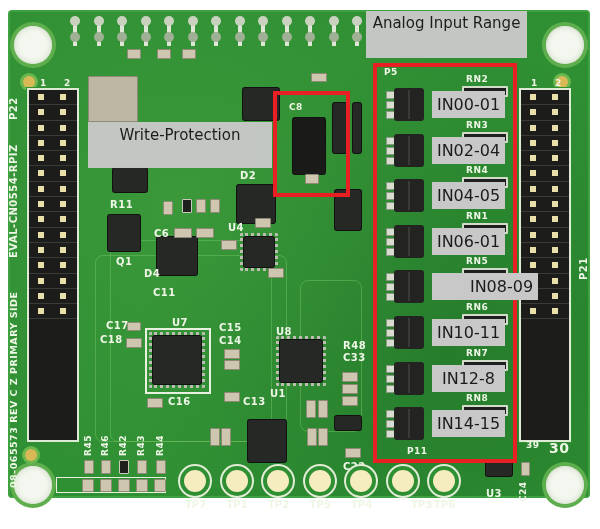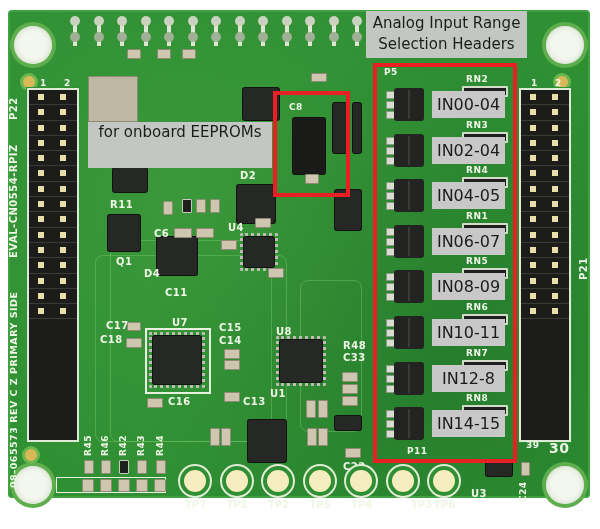--- a/index.html
+++ b/index.html
@@ -269,21 +269,21 @@
 <span class="silk" style="left:526px;top:440px;font-size:9px;">39</span>
 <span class="silk" style="left:549px;top:440px;font-size:14px;">30</span>
 <span class="silk v" style="left:578px;top:280px;">P21</span>
 
 <div class="smd" style="left:88px;top:76px;width:48px;height:44px;background:#bdb7a4;"></div>
 <div class="chip" style="left:113px;top:168px;width:34px;height:24px;"></div>
 <div class="chip" style="left:108px;top:215px;width:32px;height:36px;"></div>
 <span class="silk" style="left:116px;top:256px;">Q1</span>
 <div class="chip" style="left:157px;top:237px;width:40px;height:38px;"></div>
 <span class="silk" style="left:144px;top:268px;">D4</span>
-<span class="silk" style="left:165px;top:287px;">C11</span>
+<span class="silk" style="left:153px;top:287px;">C11</span>
 <span class="silk" style="left:154px;top:228px;">C6</span>
 <span class="silk" style="left:110px;top:199px;">R11</span>
 <div class="chip" style="left:237px;top:185px;width:38px;height:38px;"></div>
 <span class="silk" style="left:240px;top:170px;">D2</span>
 <div class="chip qfn" style="left:244px;top:237px;width:30px;height:30px;"></div>
 <span class="silk" style="left:228px;top:222px;">U4</span>
 <div class="chip" style="left:243px;top:88px;width:36px;height:32px;"></div>
 <div class="chip" style="left:335px;top:190px;width:26px;height:40px;"></div>
 
 <div class="outline" style="left:145px;top:328px;width:62px;height:62px;"></div>
@@ -347,21 +347,21 @@
 <span class="silk v" style="left:136px;top:456px;font-size:9px;">R43</span>
 <span class="silk v" style="left:155px;top:456px;font-size:9px;">R44</span>
 <div class="outline" style="left:56px;top:477px;width:108px;height:14px;border-width:1.5px;"></div>
 <div class="smd" style="left:82px;top:479px;width:10px;height:11px;"></div>
 <div class="smd" style="left:100px;top:479px;width:10px;height:11px;"></div>
 <div class="smd" style="left:118px;top:479px;width:10px;height:11px;"></div>
 <div class="smd" style="left:136px;top:479px;width:10px;height:11px;"></div>
 <div class="smd" style="left:154px;top:479px;width:10px;height:11px;"></div>
 
 <div class="chip" style="left:486px;top:462px;width:26px;height:14px;"></div>
-<span class="silk" style="left:471px;top:488px;">U3</span>
+<span class="silk" style="left:486px;top:488px;">U3</span>
 <div class="smd" style="left:521px;top:462px;width:7px;height:12px;"></div>
 <span class="silk v" style="left:518px;top:502px;font-size:9px;">C24</span>
 
 <div id="tps">
     <div class="tp" style="left: 184px;"></div>
     <span class="tplabel" style="left: 185px;">TP7</span>
     <div class="tp" style="left: 225.5px;"></div>
     <span class="tplabel" style="left: 226.5px;">TP1</span>
     <div class="tp" style="left: 267px;"></div>
     <span class="tplabel" style="left: 268px;">TP2</span>
@@ -447,30 +447,29 @@
 <div class="chip" style="left:293px;top:118px;width:32px;height:56px;background:#1a1a19;"></div>
 <div class="smd" style="left:305px;top:174px;width:12px;height:8px;"></div>
 <span class="silk" style="left:289px;top:102px;font-size:9px;">C8</span>
 <div class="chip" style="left:333px;top:103px;width:14px;height:50px;"></div>
 <div class="chip" style="left:353px;top:103px;width:8px;height:50px;"></div>
 
 <div class="redbox" style="left:273px;top:91px;width:77px;height:106px;"></div>
 <div class="redbox" style="left:373px;top:63px;width:144px;height:400px;"></div>
 
 <div class="callout" style="left:88px;top:122px;width:184px;height:46px;">
-  <div style="font-size:15px;line-height:20px;">for onboard EEPROMs</div>
+  <div style="font-size:15px;line-height:20px;margin-top:3px;">Write-Protection</div>
 </div>
 
 <div class="callout" style="left:366px;top:11px;width:161px;height:47px;">
   <div style="font-size:15px;line-height:21px;margin-top:2px;">Analog Input Range</div>
-  <div style="font-size:15px;line-height:21px;">Selection Headers</div>
 </div>
 
 <div id="inlabels">
-    <div class="incall" style="top: 91px;">IN00-04</div>
+    <div class="incall" style="top: 91px;">IN00-01</div>
     <div class="incall" style="top: 136.6px;">IN02-04</div>
     <div class="incall" style="top: 182.2px;">IN04-05</div>
-    <div class="incall" style="top: 227.8px;">IN06-07</div>
-    <div class="incall" style="top: 273.4px;">IN08-09</div>
+    <div class="incall" style="top: 227.8px;">IN06-01</div>
+    <div class="incall" style="top: 273.4px; padding-left: 33px;">IN08-09</div>
     <div class="incall" style="top: 319px;">IN10-11</div>
     <div class="incall" style="top: 364.6px;">IN12-8</div>
     <div class="incall" style="top: 410.2px;">IN14-15</div>
   </div>
 
 </body></html>

